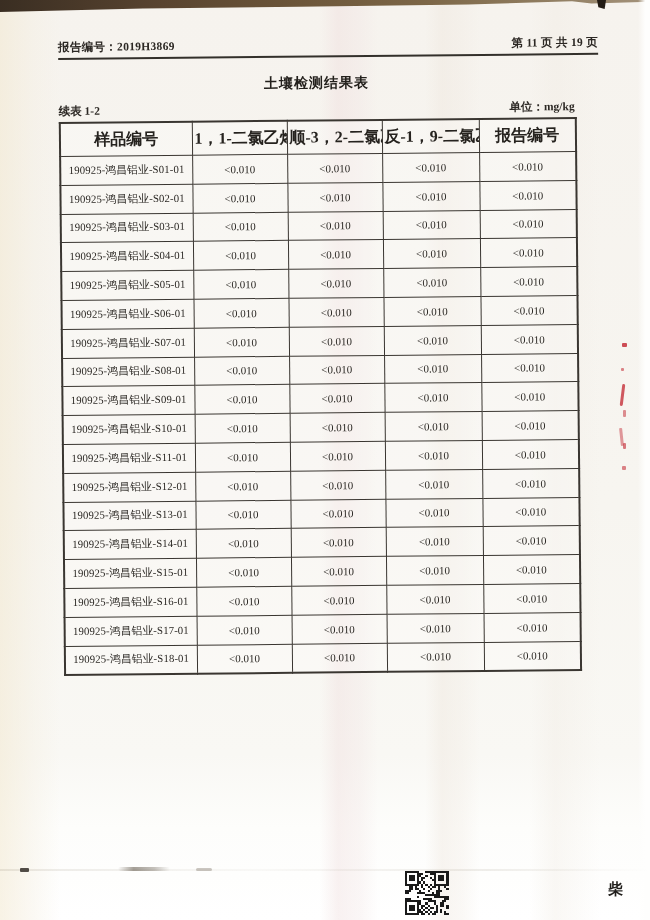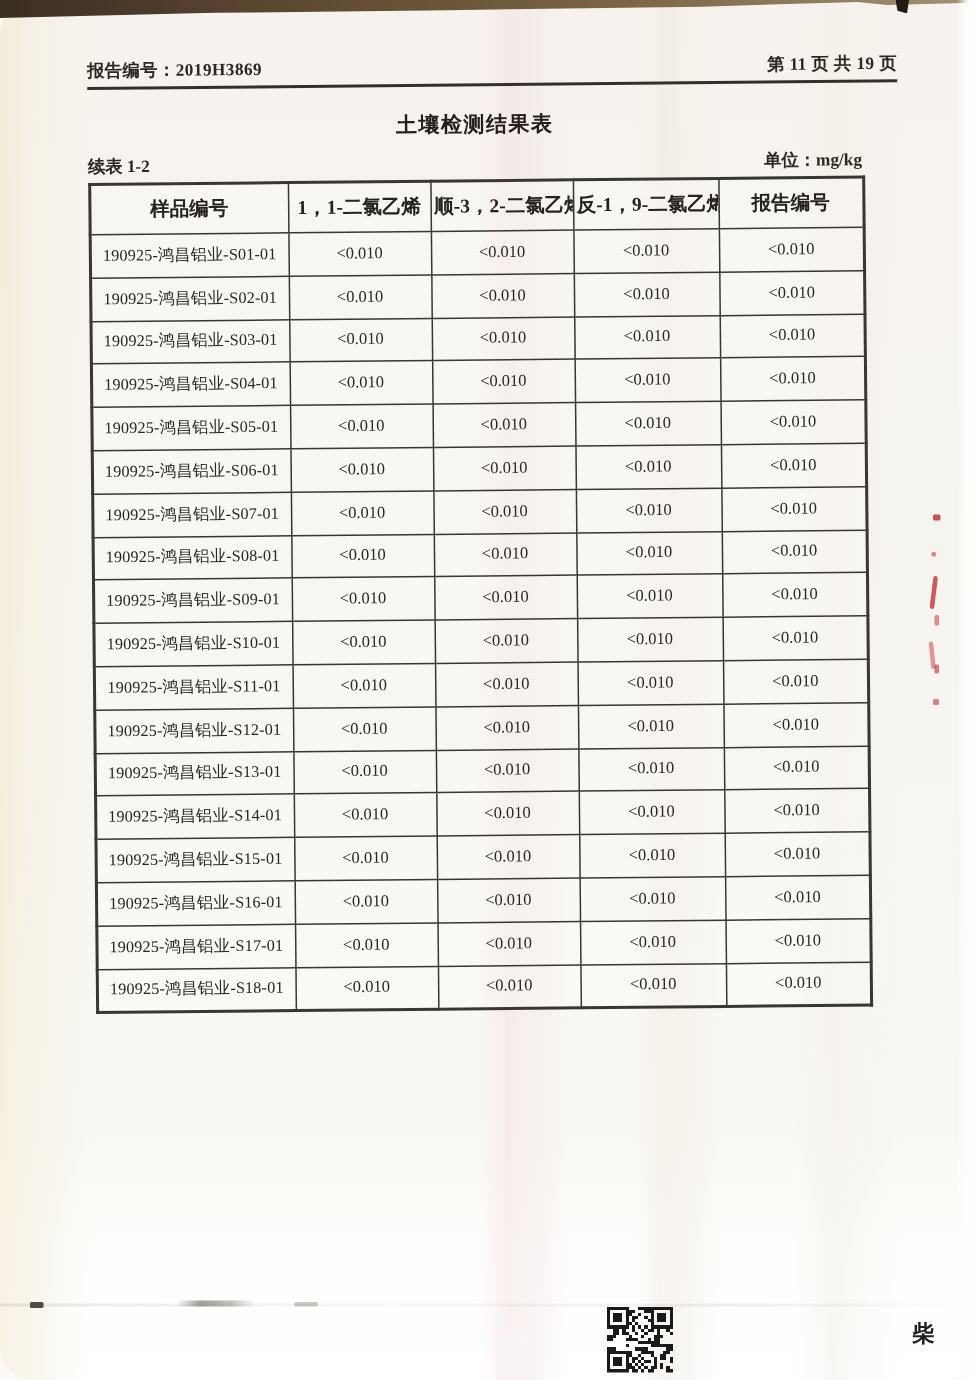--- a/index.html
+++ b/index.html
@@ -10,21 +10,20 @@
   }
   
   .paper{
     position:absolute;inset:0;
     background:
       linear-gradient(90deg, rgba(242,232,208,0.55) 0px, rgba(244,238,224,0.35) 34px, rgba(0,0,0,0) 60px),
       linear-gradient(90deg, rgba(0,0,0,0) 320px, rgba(238,219,219,0.38) 338px, rgba(240,226,226,0.30) 360px, rgba(0,0,0,0) 378px),
       linear-gradient(90deg, rgba(0,0,0,0) 425px, rgba(238,230,221,0.42) 442px, rgba(240,233,225,0.30) 462px, rgba(0,0,0,0) 480px),
       linear-gradient(90deg, rgba(0,0,0,0) 530px, rgba(240,234,226,0.35) 555px, rgba(0,0,0,0) 600px),
       linear-gradient(180deg, #f6f3ee 0%, #f7f5f0 55%, #f9f8f4 82%, #fdfdfb 90%, #ffffff 100%);
-    border-radius: 22px;
   }
   
   .top-edge{
     position:absolute;top:0;left:0;width:650px;height:13px;
     background:linear-gradient(90deg,#3a2e22 0%,#594430 25%,#6b5539 45%,#7c6647 65%,#8e7b5e 82%,#a3927a 100%);
     clip-path:polygon(0 0,100% 0,100% 14%,91% 26%,88% 10%,72% 34%,46% 52%,22% 66%,0 92%);
   }
   .top-right-notch{
     position:absolute;left:597px;top:0;width:9px;height:9px;background:#221c15;
     clip-path:polygon(0 0,100% 0,85% 100%,15% 80%);
@@ -54,21 +53,21 @@
     font-size:11.5px;font-weight:bold;color:#2c2824;
   }
   table.results{
     border-collapse:collapse;table-layout:fixed;width:516px;
     background:rgba(255,255,255,0.25);
   }
   table.results th,table.results td{
     border:1.4px solid #3a3631;text-align:center;vertical-align:middle;
     padding:0 2px;overflow:hidden;white-space:nowrap;
   }
-  table.results th{height:32px;font-size:13px;font-weight:bold;color:#26231f;}
+  table.results th{height:32px;font-size:16px;font-weight:bold;color:#26231f;}
   table.results td{height:27.8px;font-size:11px;color:#2a2723;}
   table.results td:first-child{font-size:10.8px;letter-spacing:0.1px;}
   table.results{border:2px solid #3a3631;}
   
   .red-mark{position:absolute;background:#c2232e;border-radius:1px;}
   .rm1{left:622px;top:343px;width:5px;height:4px;opacity:.8;}
   .rm2{left:621px;top:368px;width:3px;height:3px;opacity:.55;}
   .rm3{left:621px;top:384px;width:3px;height:22px;opacity:.75;transform:rotate(7deg);border-radius:2px;}
   .rm4{left:623px;top:410px;width:3px;height:7px;opacity:.5;}
   .rm5{left:620px;top:428px;width:2.5px;height:18px;opacity:.45;transform:rotate(-6deg);}

